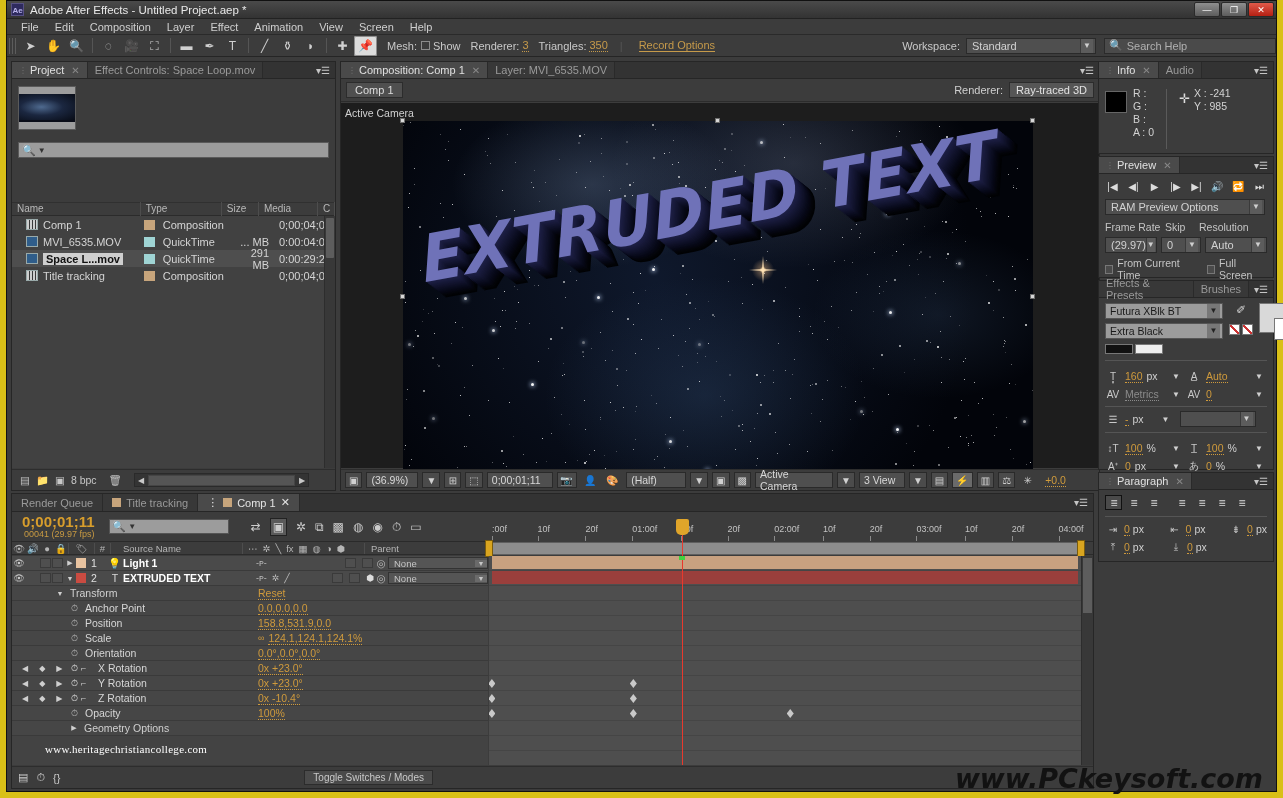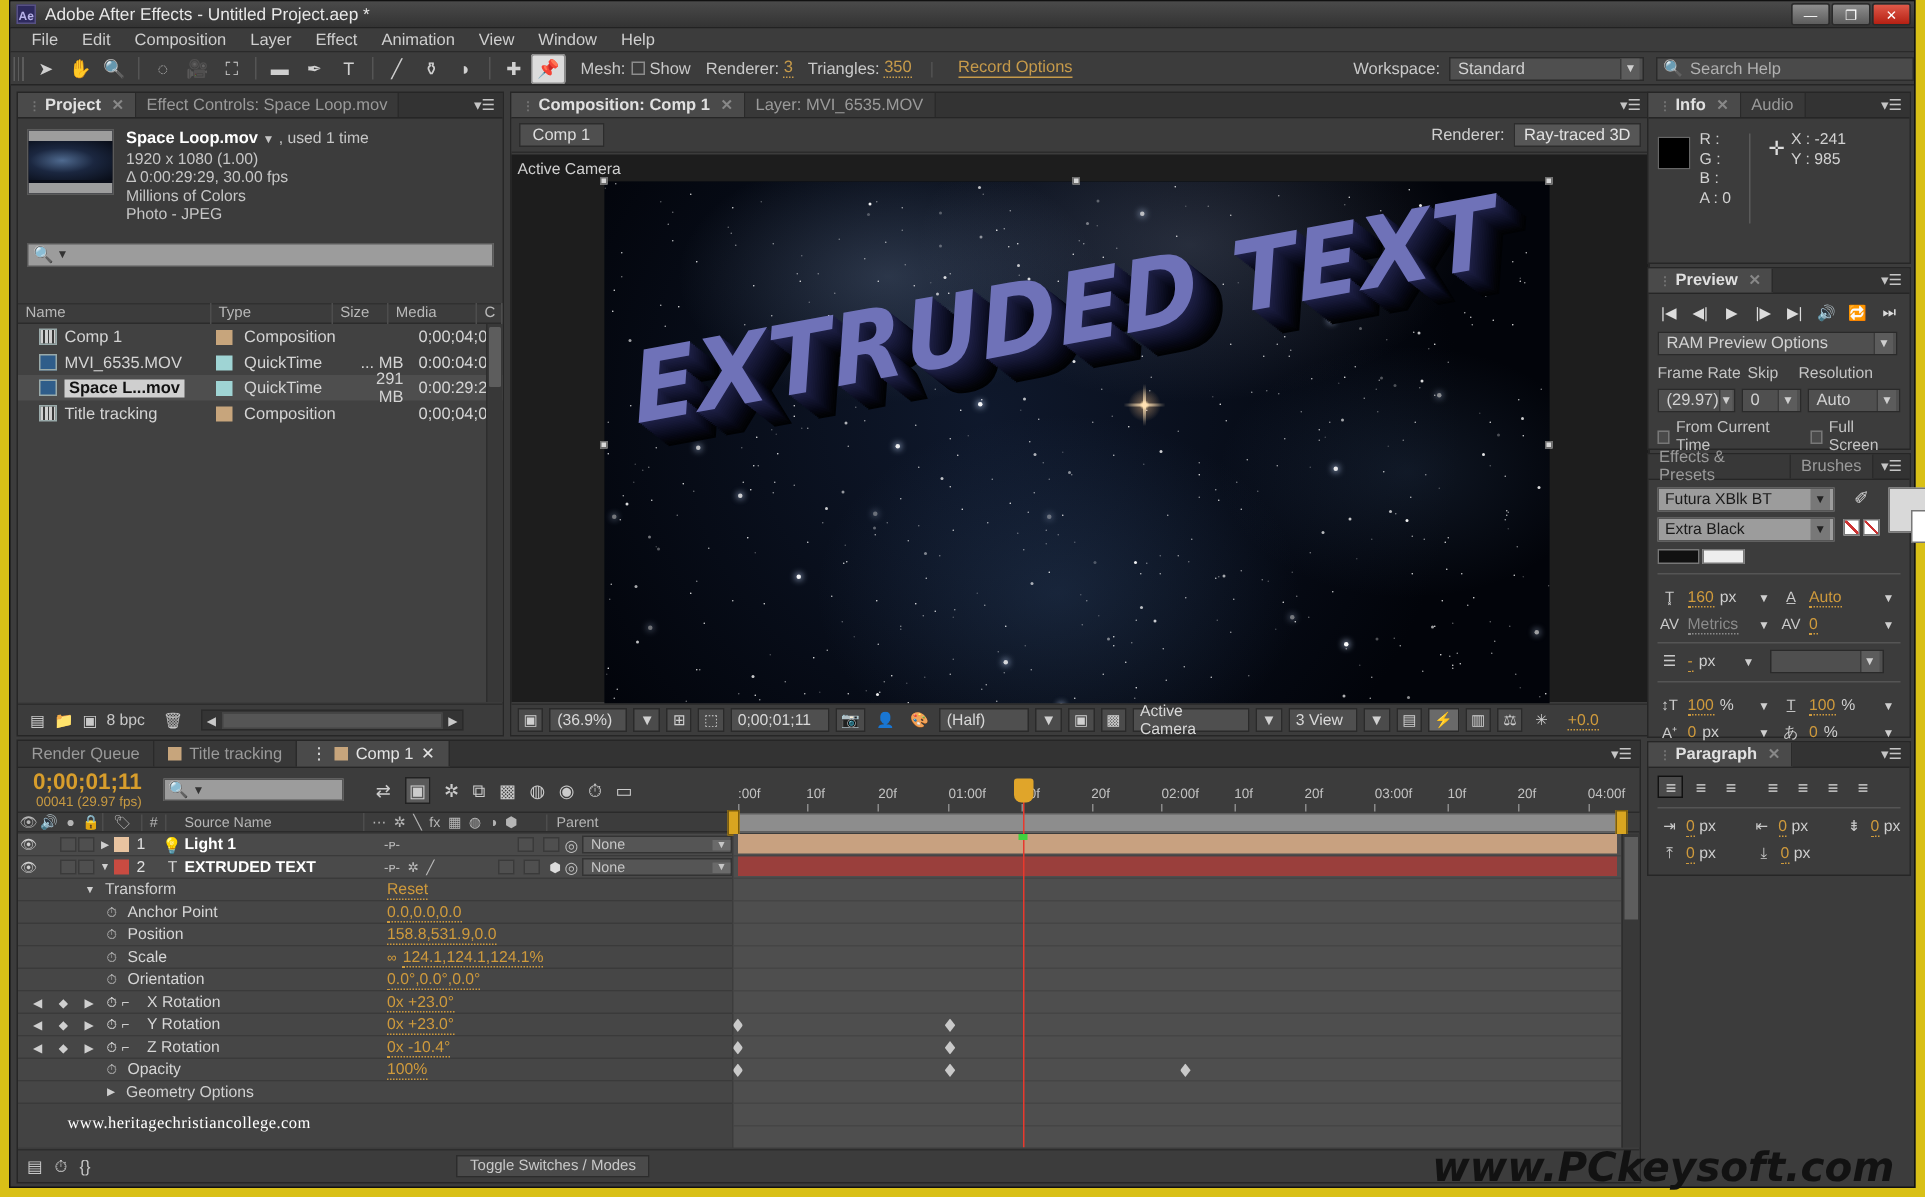--- a/index.html
+++ b/index.html
@@ -74,21 +74,21 @@
 
   
   .workspace { position:absolute; top:58px; left:0; right:0; bottom:0; }
 
   
   .panel { position:absolute; background:#3c3c3c; border:1px solid #262626; }
   .ptabs { height:17px; background:#333; display:flex; align-items:stretch;
            border-bottom:1px solid #262626; }
   .ptab { display:flex; align-items:center; padding:0 7px; font-size:11px;
           color:#9a9a9a; background:#383838; border-right:1px solid #2a2a2a; gap:4px;}
-  .ptab.sel { background:#4a4a4a; color:#e0e0e0;font-weight:bold; }
+  .ptab.sel { background:#4a4a4a; color:#e0e0e0; }
   .ptab .x { color:#888; font-size:10px; margin-left:3px;}
   .ptab .dots { color:#777; font-size:8px; letter-spacing:-1px;}
   .pmenu { margin-left:auto; display:flex; align-items:center; padding:0 5px; color:#c5c5c5; font-size:10px;}
 
   
   #project { left:4px; top:2px; width:325px; height:430px; }
   .proj-info { display:flex; padding:7px 6px 4px 6px; gap:8px; }
   .thumb { width:58px; height:44px; border:1px solid #5a5a5a; position:relative; overflow:hidden;
            background:#0a0d18; }
   .thumb .sky { position:absolute; left:0; right:0; top:7px; height:26px;
@@ -263,21 +263,21 @@
   </div>
 
   <div class="menubar" id="menubar">
       <span>File</span>
       <span>Edit</span>
       <span>Composition</span>
       <span>Layer</span>
       <span>Effect</span>
       <span>Animation</span>
       <span>View</span>
-      <span>Window</span>
+      <span>Screen</span>
       <span>Help</span>
     </div>
 
   <div class="toolbar">
     <div class="grip"></div>
     <div class="tool">➤</div>
     <div class="tool">✋</div>
     <div class="tool">🔍</div>
     <div class="tool-sep"></div>
     <div class="tool">◌</div>
@@ -329,31 +329,20 @@
             <span>Effect Controls: Space Loop.mov</span>
           </div>
           <div class="pmenu">▾☰</div>
         </div>
 
       <div class="proj-info">
         <div class="thumb">
           <div class="sky"></div>
             <div class="bar t"></div>
             <div class="bar b"></div>
-        </div>
-        <div class="proj-meta">
-          <div>
-            <span class="name">Space Loop.mov</span>
-            <span style="font-size:8px">▼</span>
-            <span>, used 1 time</span>
-          </div>
-          <div>1920 x 1080 (1.00)</div>
-          <div>Δ 0:00:29:29, 30.00 fps</div>
-          <div>Millions of Colors</div>
-          <div>Photo - JPEG</div>
         </div>
       </div>
 
       <div class="proj-search">
         <span>🔍</span>
         <span style="font-size:8px;margin-left:2px">▼</span>
       </div>
 
       <div class="proj-cols" id="project-columns">
           <div style="width: 140px;">Name</div>
@@ -1003,21 +992,21 @@
         <span class="cf-btn" style="background:#6a6a6a">⚡</span>
         <span class="cf-btn">▥</span>
         <span class="cf-btn">⚖</span>
         <span class="cf-btn" style="background:none;border:none">✳</span>
         <span class="cf-orange">+0.0</span>
       </div>
     </div>
 
     <div class="rdock">
 
-      <div class="rpanel" style="height:115px">
+      <div class="rpanel" style="height:93px">
         <div class="ptabs" id="info-tabs">
             <div class="ptab sel">
               <span class="dots">⋮</span>
               <span>Info</span>
               <span class="x">✕</span>
             </div>
             <div class="ptab">
               <span>Audio</span>
             </div>
             <div class="pmenu">▾☰</div>

